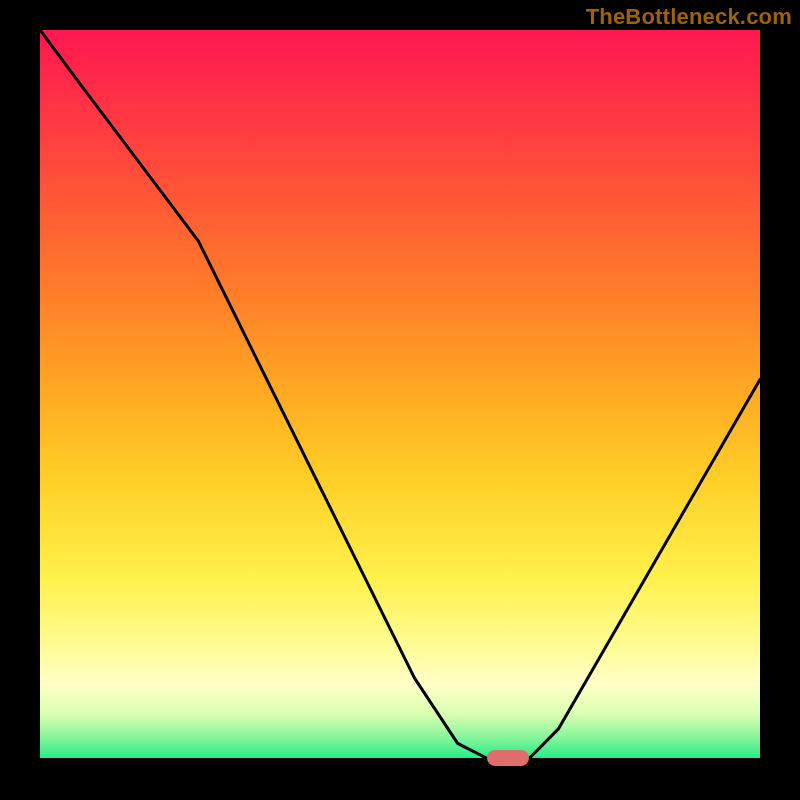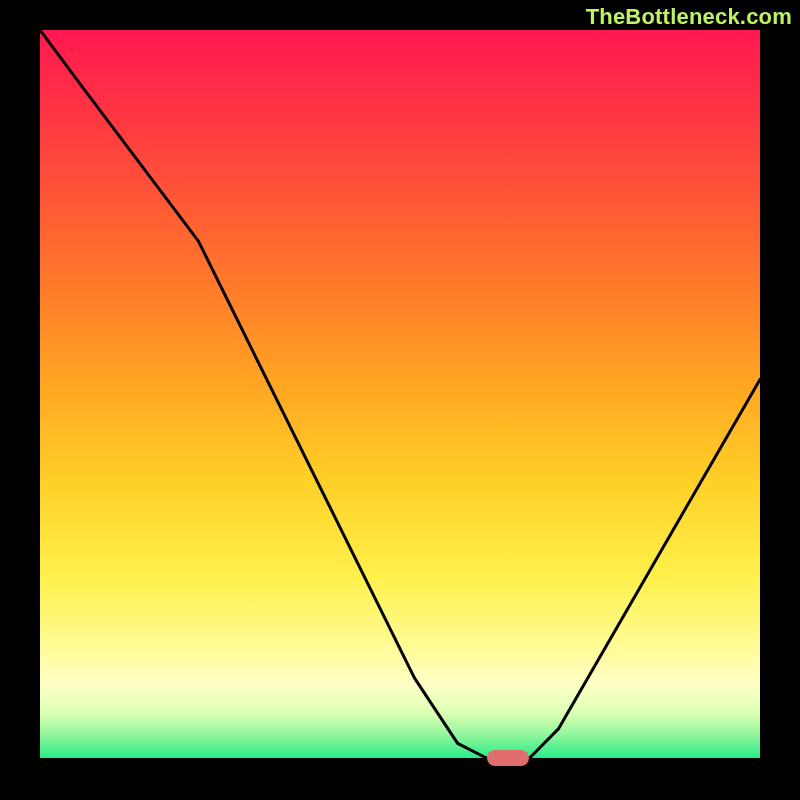--- a/index.html
+++ b/index.html
@@ -14,21 +14,21 @@
   .frame {
     position: relative;
     width: 800px;
     height: 800px;
     background: #000;
   }
   .watermark {
     position: absolute;
     top: 4px;
     right: 8px;
-    color: #bef264;
+    color: #a16207;
     font-size: 22px;
     font-weight: bold;
     letter-spacing: 0.2px;
     z-index: 20;
   }
   .plot-area {
     position: absolute;
     left: 40px;
     top: 30px;
     width: 720px;

